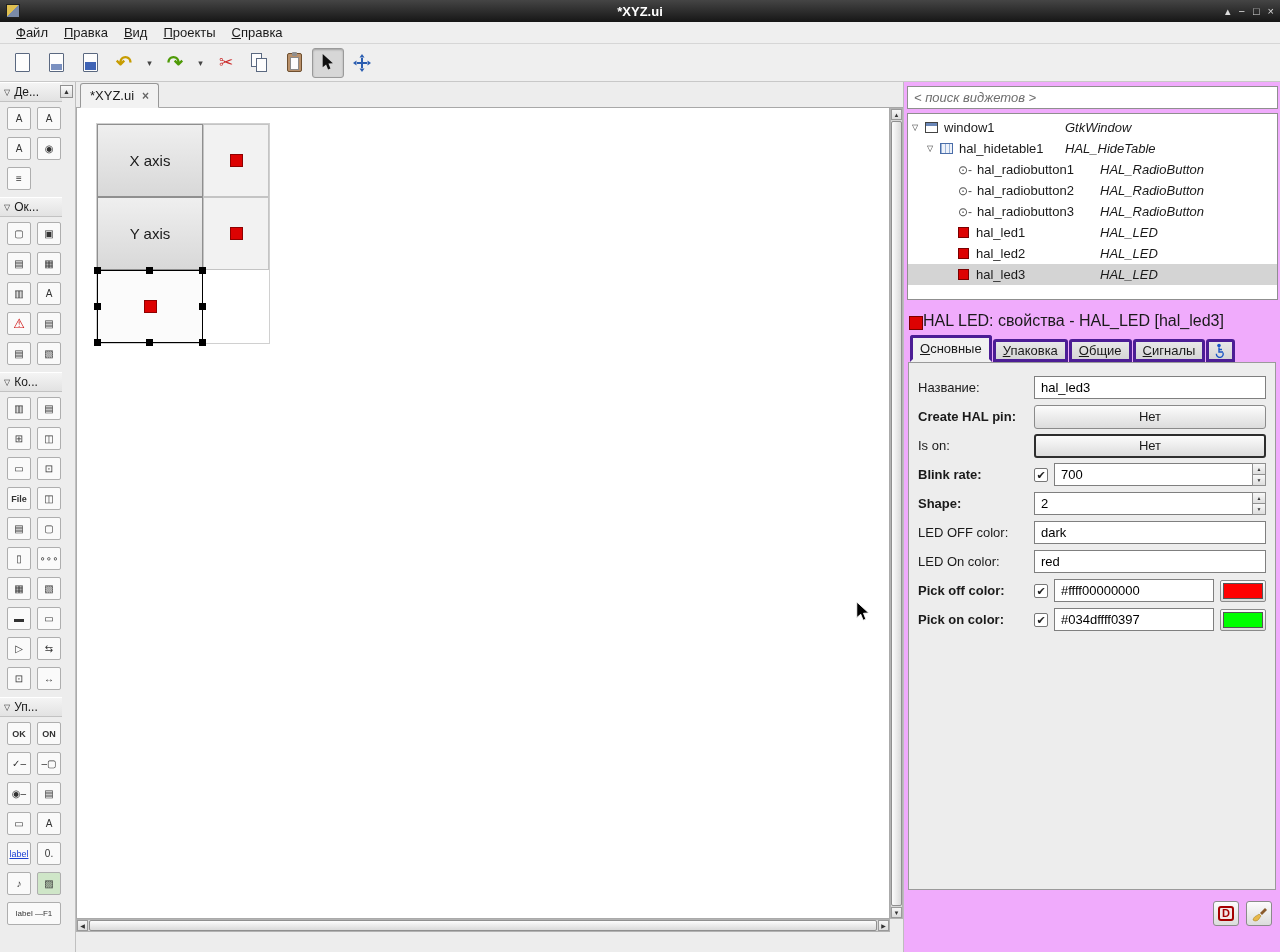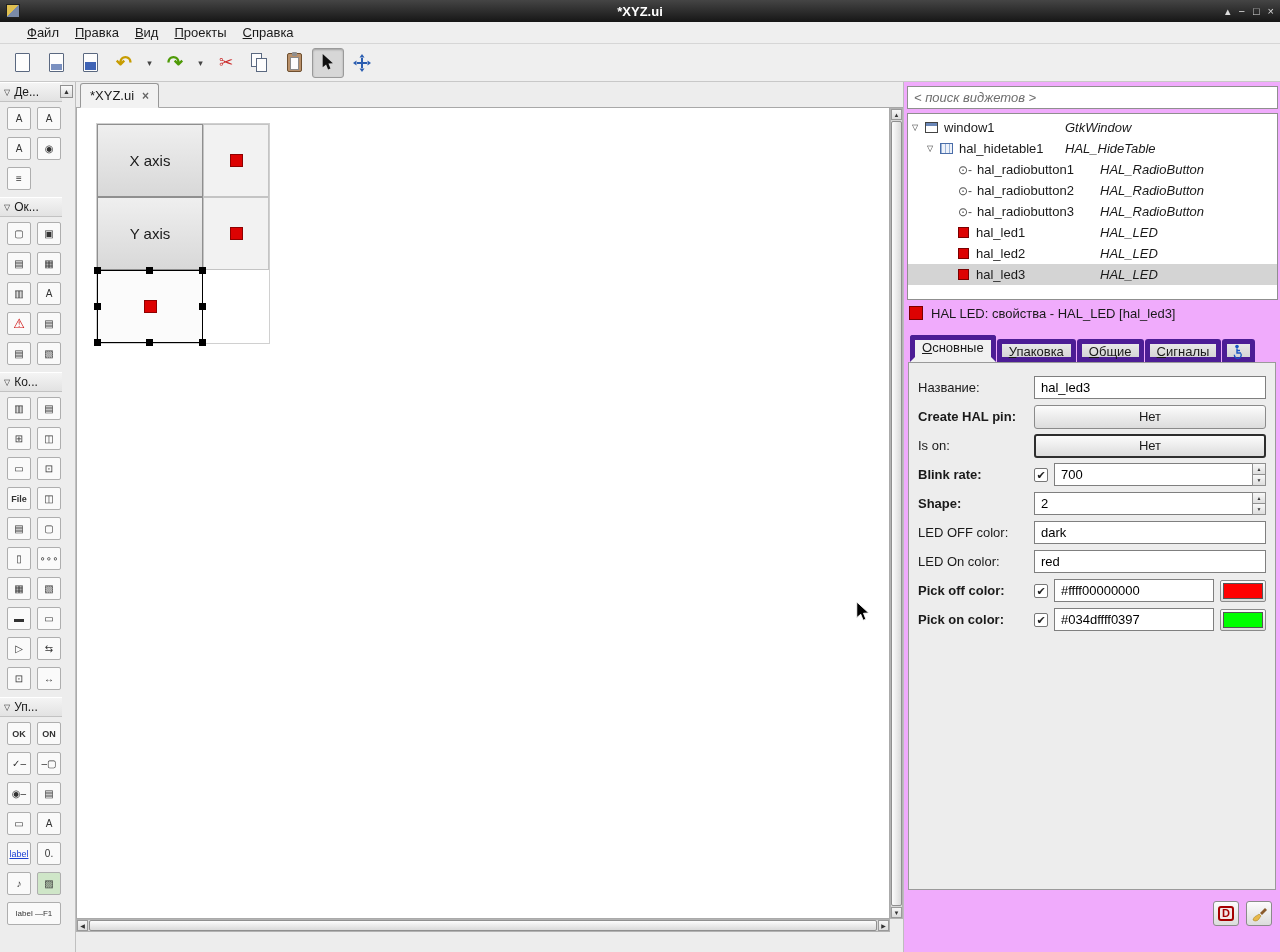--- a/index.html
+++ b/index.html
@@ -6,21 +6,21 @@
   html,body{width:1280px;height:952px;overflow:hidden;font-family:"Liberation Sans",sans-serif;font-size:13px;background:#ededed;color:#1a1a1a;position:relative}
 
   
   .titlebar{position:absolute;left:0;top:0;width:1280px;height:22px;background:linear-gradient(#454545,#161616);display:flex;align-items:center;padding:0 6px}
   .app-ico{width:14px;height:14px;border:1px solid #222;background:linear-gradient(135deg,#e0c050 50%,#7a8aa8 50%);flex:none}
   .tb-title{position:absolute;left:0;right:0;text-align:center;color:#fff;font-weight:bold;font-size:13px;pointer-events:none}
   .tb-ctrls{margin-left:auto;display:flex;gap:8px;color:#ddd;font-size:11px;z-index:2}
   .tb-ctrls span{cursor:default;line-height:20px}
 
   
-  .menubar{position:absolute;left:0;top:22px;width:1280px;height:22px;background:#efefef;border-bottom:1px solid #d6d6d6;display:flex;align-items:center;padding-left:19px}
+  .menubar{position:absolute;left:0;top:22px;width:1280px;height:22px;background:#efefef;border-bottom:1px solid #d6d6d6;display:flex;align-items:center;padding-left:8px}
   .menu-item{padding:2px 8px;cursor:default}
   .mn{text-decoration:underline}
   .toolbar{position:absolute;left:0;top:44px;width:1280px;height:38px;background:#efefef;border-bottom:1px solid #c8c8c8;display:flex;align-items:center;gap:2px;padding:0 6px}
   .tbtn{width:32px;height:30px;display:flex;align-items:center;justify-content:center;border:1px solid transparent;border-radius:3px}
   .tbtn.active{background:#d7d7d7;border:1px solid #9a9a9a;box-shadow:inset 0 1px 2px rgba(0,0,0,.25)}
   .tbtn.dd{width:15px}
   .dd span{font-size:9px;color:#444}
   .g-undo{color:#c79c00;font-size:19px;font-weight:bold}
   .g-redo{color:#4e9a06;font-size:19px;font-weight:bold}
   .g-cut{color:#cc2b2b;font-size:17px}
@@ -83,24 +83,24 @@
   .trow .exp{font-size:8px;color:#333;width:13px;flex:none}
   .trow .name{white-space:nowrap}
   .trow .type{position:absolute;left:157px;font-style:italic;white-space:nowrap}
   .trow .type.t2{left:192px}
   .twin{width:13px;height:11px;border:1px solid #444;background:#fff;position:relative;margin-right:6px;flex:none}
   .twin::before{content:"";position:absolute;left:0;top:0;right:0;height:3px;background:#6a87b8}
   .ttbl{width:13px;height:11px;border:1px solid #4a6da8;margin-right:6px;flex:none;background:repeating-linear-gradient(90deg,#9ab4d8 0 1px,#eef2fa 1px 4px),repeating-linear-gradient(0deg,#9ab4d8 0 1px,transparent 1px 4px)}
   .tradio{color:#555;margin-right:5px;font-size:12px;flex:none}
   .tled{width:11px;height:11px;border:1px solid #7a0000;margin-right:7px;flex:none}
 
-  .prophdr{position:absolute;top:224px;left:5px;right:3px;height:24px;display:flex;align-items:flex-start;gap:8px;font-size:13px}
+  .prophdr{position:absolute;top:224px;left:5px;right:3px;height:24px;display:flex;align-items:flex-end;font-size:16px}
   .hled{width:14px;height:14px;border:1px solid #7a0000;flex:none}
   .proptabs{position:absolute;top:253px;left:6px;right:3px;height:27px;display:flex;align-items:flex-end;gap:1px}
-  .ptab{height:23px;display:flex;align-items:flex-start;padding:0 7px;background:linear-gradient(#e8e8e8,#d6d6d6);border:5px solid #4c1d95;border-radius:3px 3px 0 0;font-size:13px;white-space:nowrap}
+  .ptab{height:23px;display:flex;align-items:center;padding:0 7px;background:linear-gradient(#e8e8e8,#d6d6d6);border:3px solid #4c1d95;border-radius:3px 3px 0 0;font-size:13px;white-space:nowrap}
   .ptab.active{height:27px;background:#f1f1f1;border-bottom-color:#f1f1f1}
   .ptab.icontab{padding:0 4px}
   .propbox{position:absolute;top:280px;left:4px;width:368px;height:528px;border:1px solid #9a9a9a;background:#ededed;padding:12px 9px;overflow:hidden}
   .prow{display:grid;grid-template-columns:116px 1fr;align-items:center;margin-bottom:4px;min-height:25px}
   .plabel{font-size:13px;padding-right:4px;line-height:15px}
   .plabel.b{font-weight:bold}
   .tinput{height:23px;width:100%;border:1px solid #7f7f7f;padding:0 6px;font-size:13px;font-family:"Liberation Sans",sans-serif;background:#fff}
   .gtkbtn{height:24px;width:100%;background:linear-gradient(#fcfcfc,#dcdcdc);border:1px solid #8a8a8a;border-radius:3px;font-size:13px;text-align:center;line-height:22px}
   .gtkbtn.focus{border:2px solid #2e2e2e;line-height:20px}
   .withcheck{display:flex;align-items:center;gap:6px}

